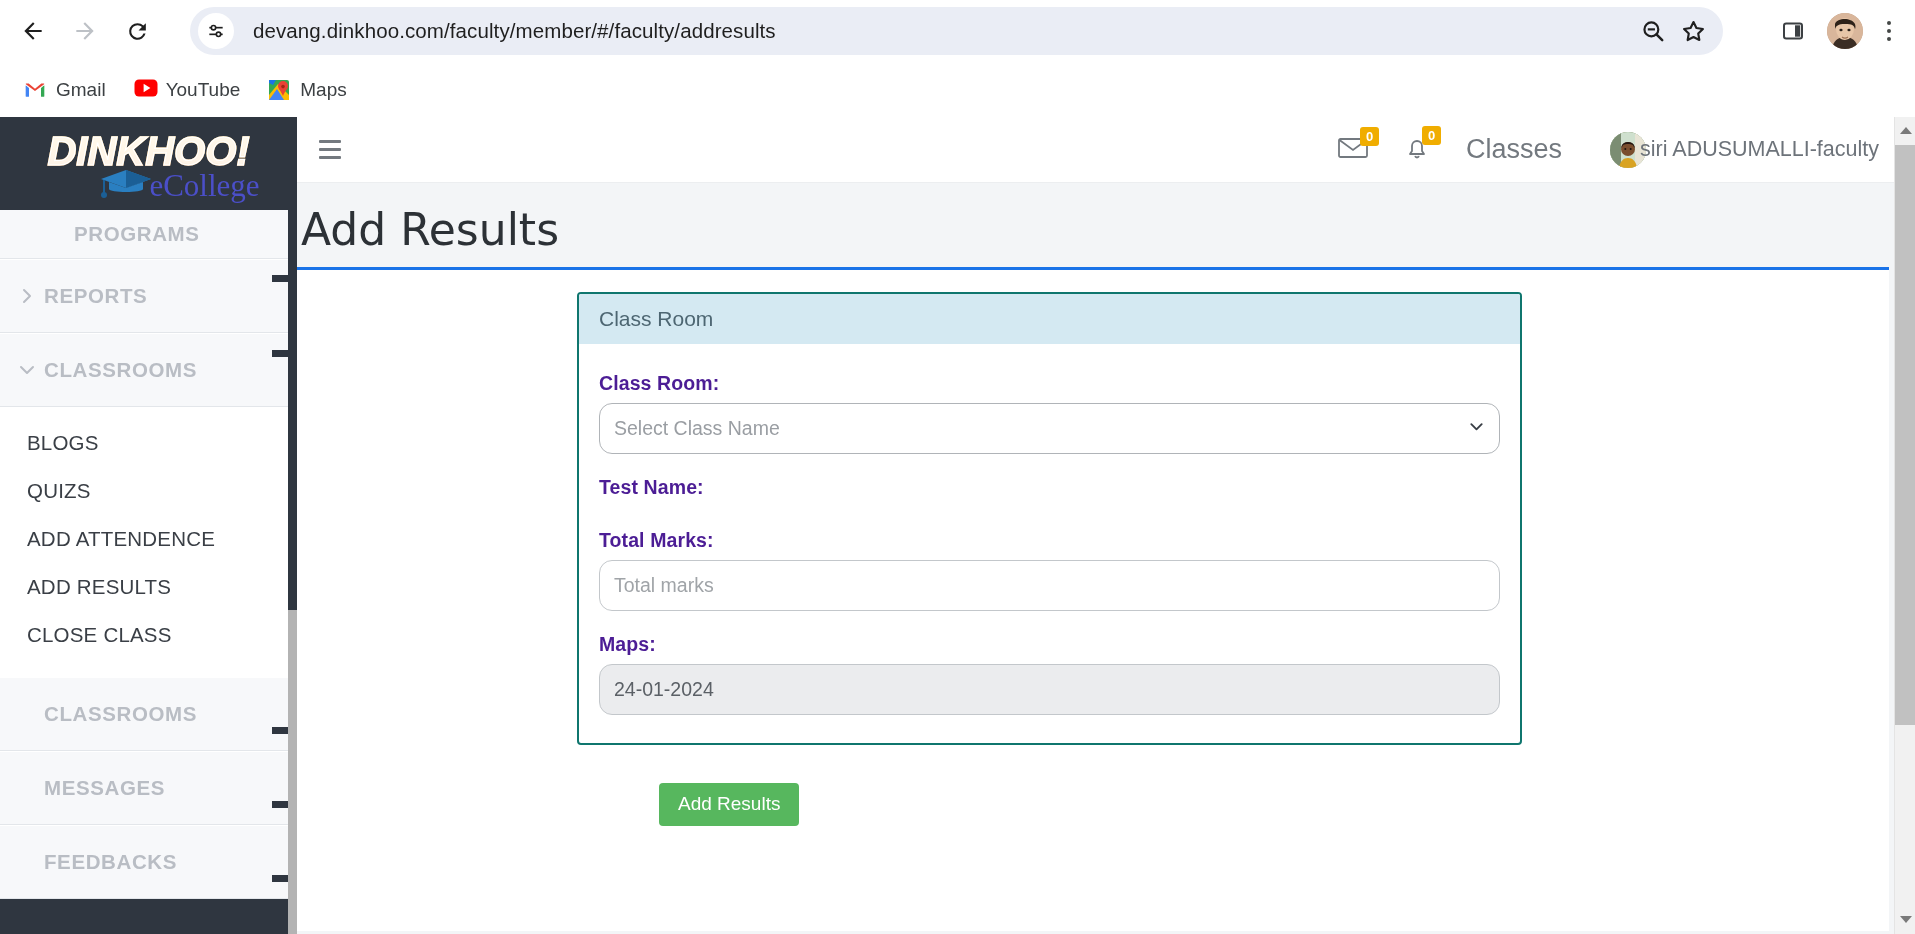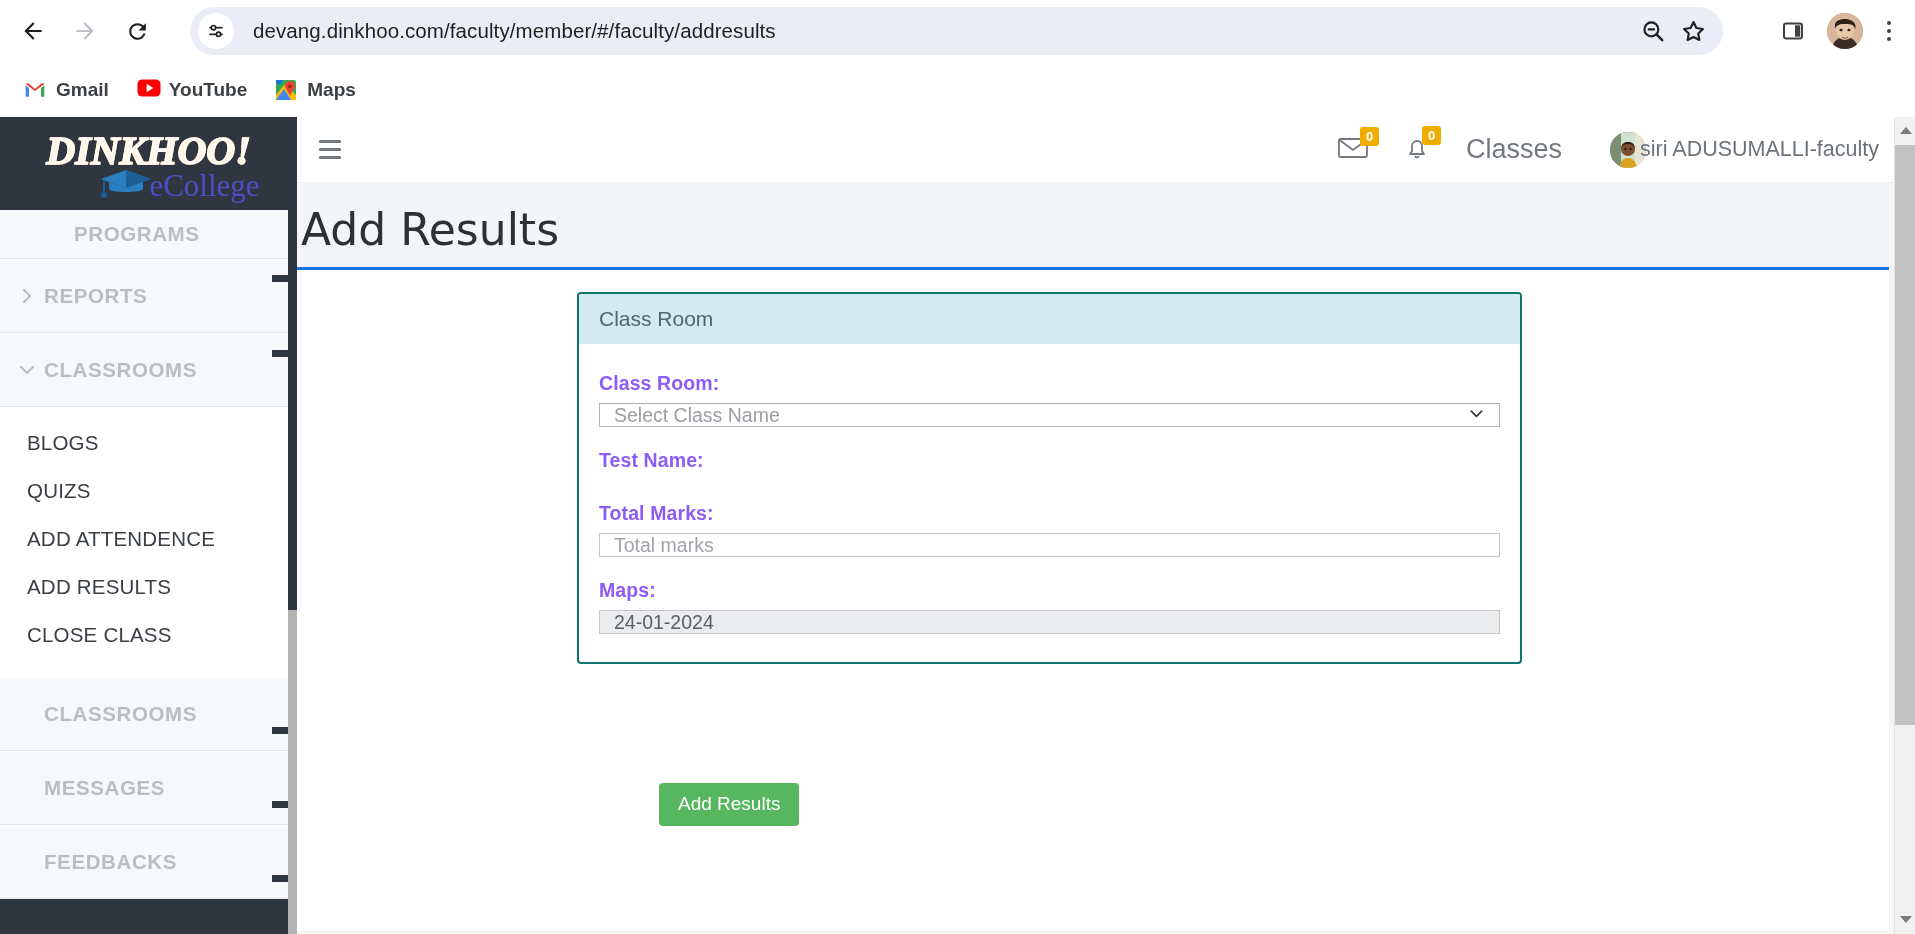--- a/index.html
+++ b/index.html
@@ -88,21 +88,20 @@
     background: #444746; border-radius: 50%;
   }
 
   
   #bookmark-bar {
     position: absolute; top: 62px; left: 0;
     width: 1915px; height: 55px;
     display: flex; align-items: center;
     padding-left: 14px;
     background: #ffffff;
-    font-weight: bold;
   }
   .bookmark {
     display: flex; align-items: center;
     height: 34px; padding: 0 10px;
     border-radius: 8px;
     margin-right: 8px;
   }
   .bookmark .bm-label {
     margin-left: 10px;
     font-size: 19px;
@@ -126,21 +125,21 @@
     background: #2f3640;
     overflow: hidden;
   }
   #sidebar-logo {
     height: 93px;
     display: flex; flex-direction: column;
     align-items: center; justify-content: center;
     padding-top: 4px;
   }
   #logo-word {
-    font-family: Liberation Serif, serif;
+    font-family: Liberation Sans, sans-serif;
     font-weight: bold;
     font-size: 40px;
     font-style: italic;
     letter-spacing: 0px;
     background: linear-gradient(180deg,#ffc642 0%,#ffaa1d 45%,#f07c14 100%);
     -webkit-background-clip: text;
     background-clip: text;
     color: transparent;
     text-shadow: 0 0 1px rgba(255,255,255,0.9);
     -webkit-text-stroke: 1.5px #ffffff;
@@ -314,29 +313,29 @@
     height: 50px;
     display: flex; align-items: center;
     padding-left: 20px;
     font-size: 21px;
     color: #4d6672;
   }
   .card-body { padding: 20px 20px 28px 20px; }
   .field-label {
     font-size: 19.5px;
     font-weight: bold;
-    color: #8b5cf6;
+    color: #4c1d95;
     margin: 8px 0 8px 0;
     letter-spacing: 0.1px;
   }
   .field-control {
     width: 100%;
-    height: 24px;
+    height: 51px;
     border: 1px solid #c3c7cb;
-    border-radius: 0;
+    border-radius: 13px;
     background: #ffffff;
     font-size: 19.5px;
     font-family: "Liberation Sans", sans-serif;
     color: #9a9ea3;
     padding: 0 14px;
     display: flex; align-items: center;
     position: relative;
   }
   .field-control.select-ctl { justify-content: space-between; border-color: #b0b4b8; }
   .field-control.readonly {

